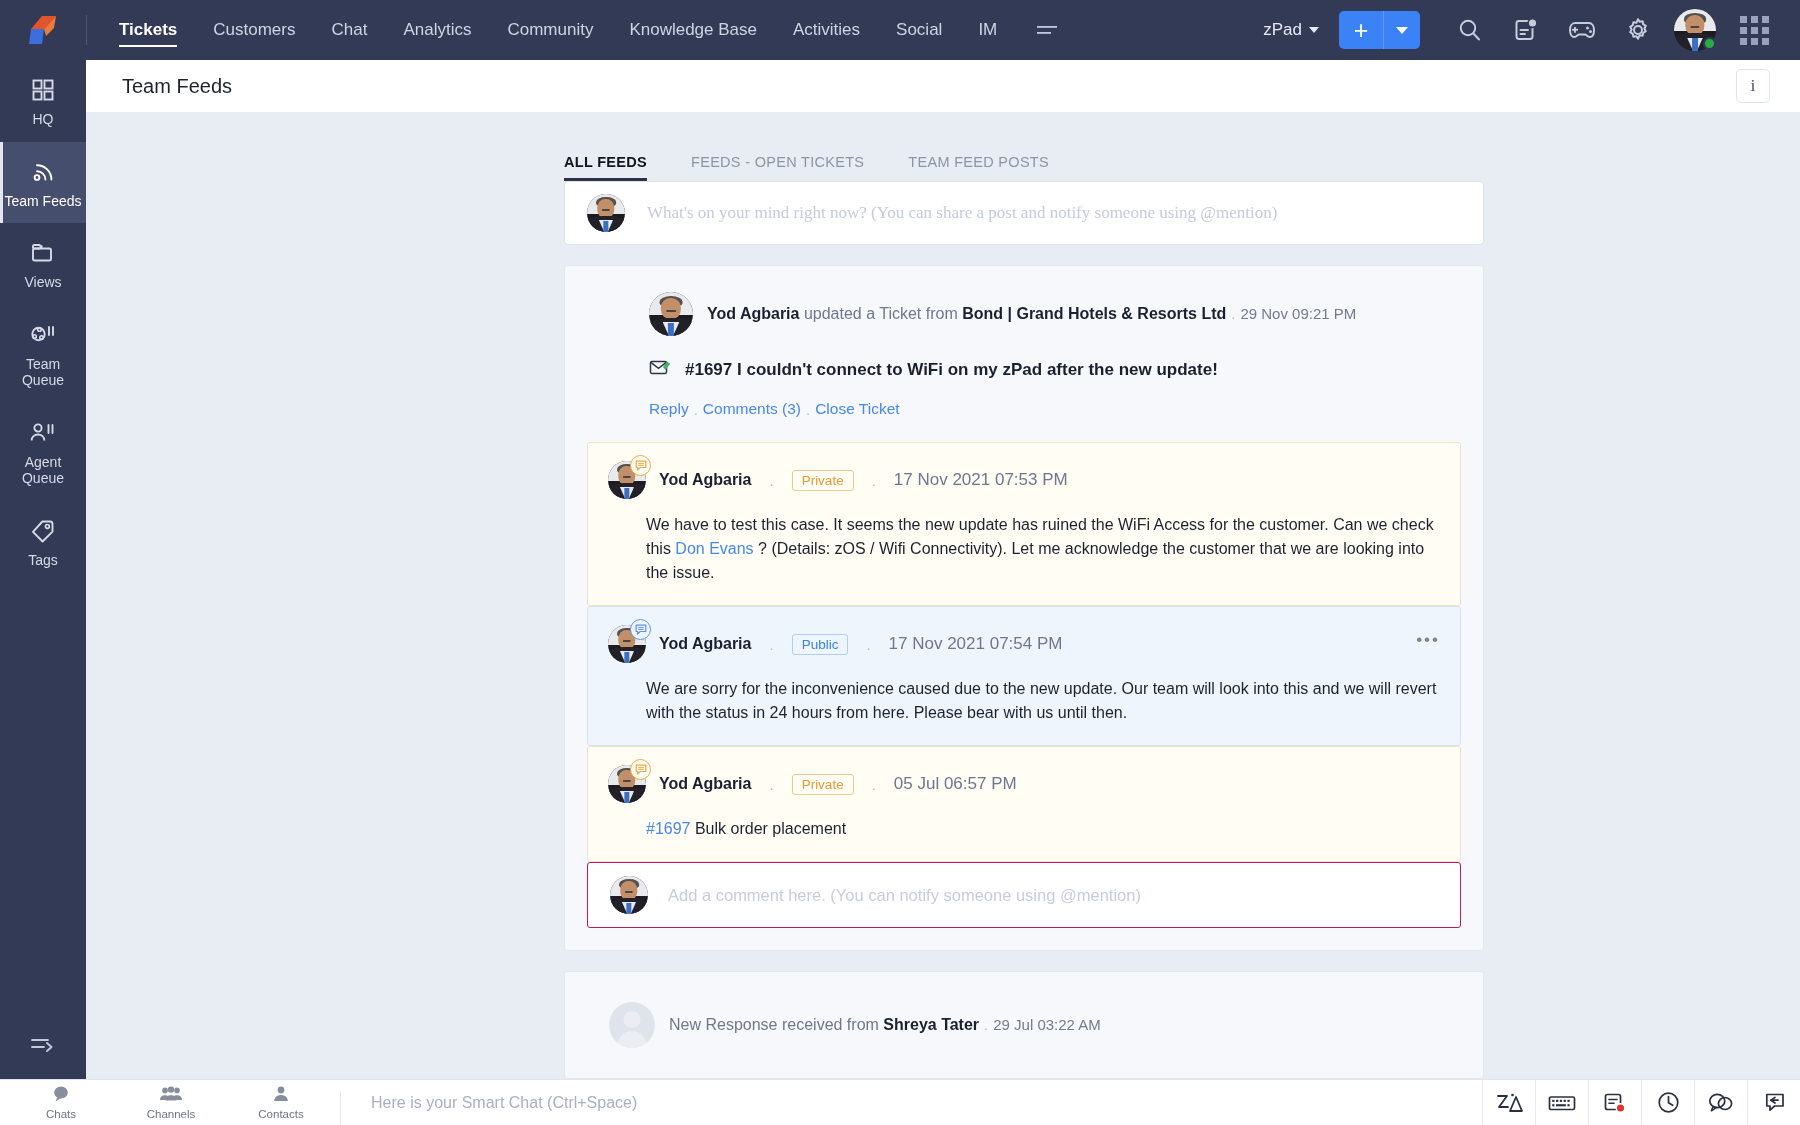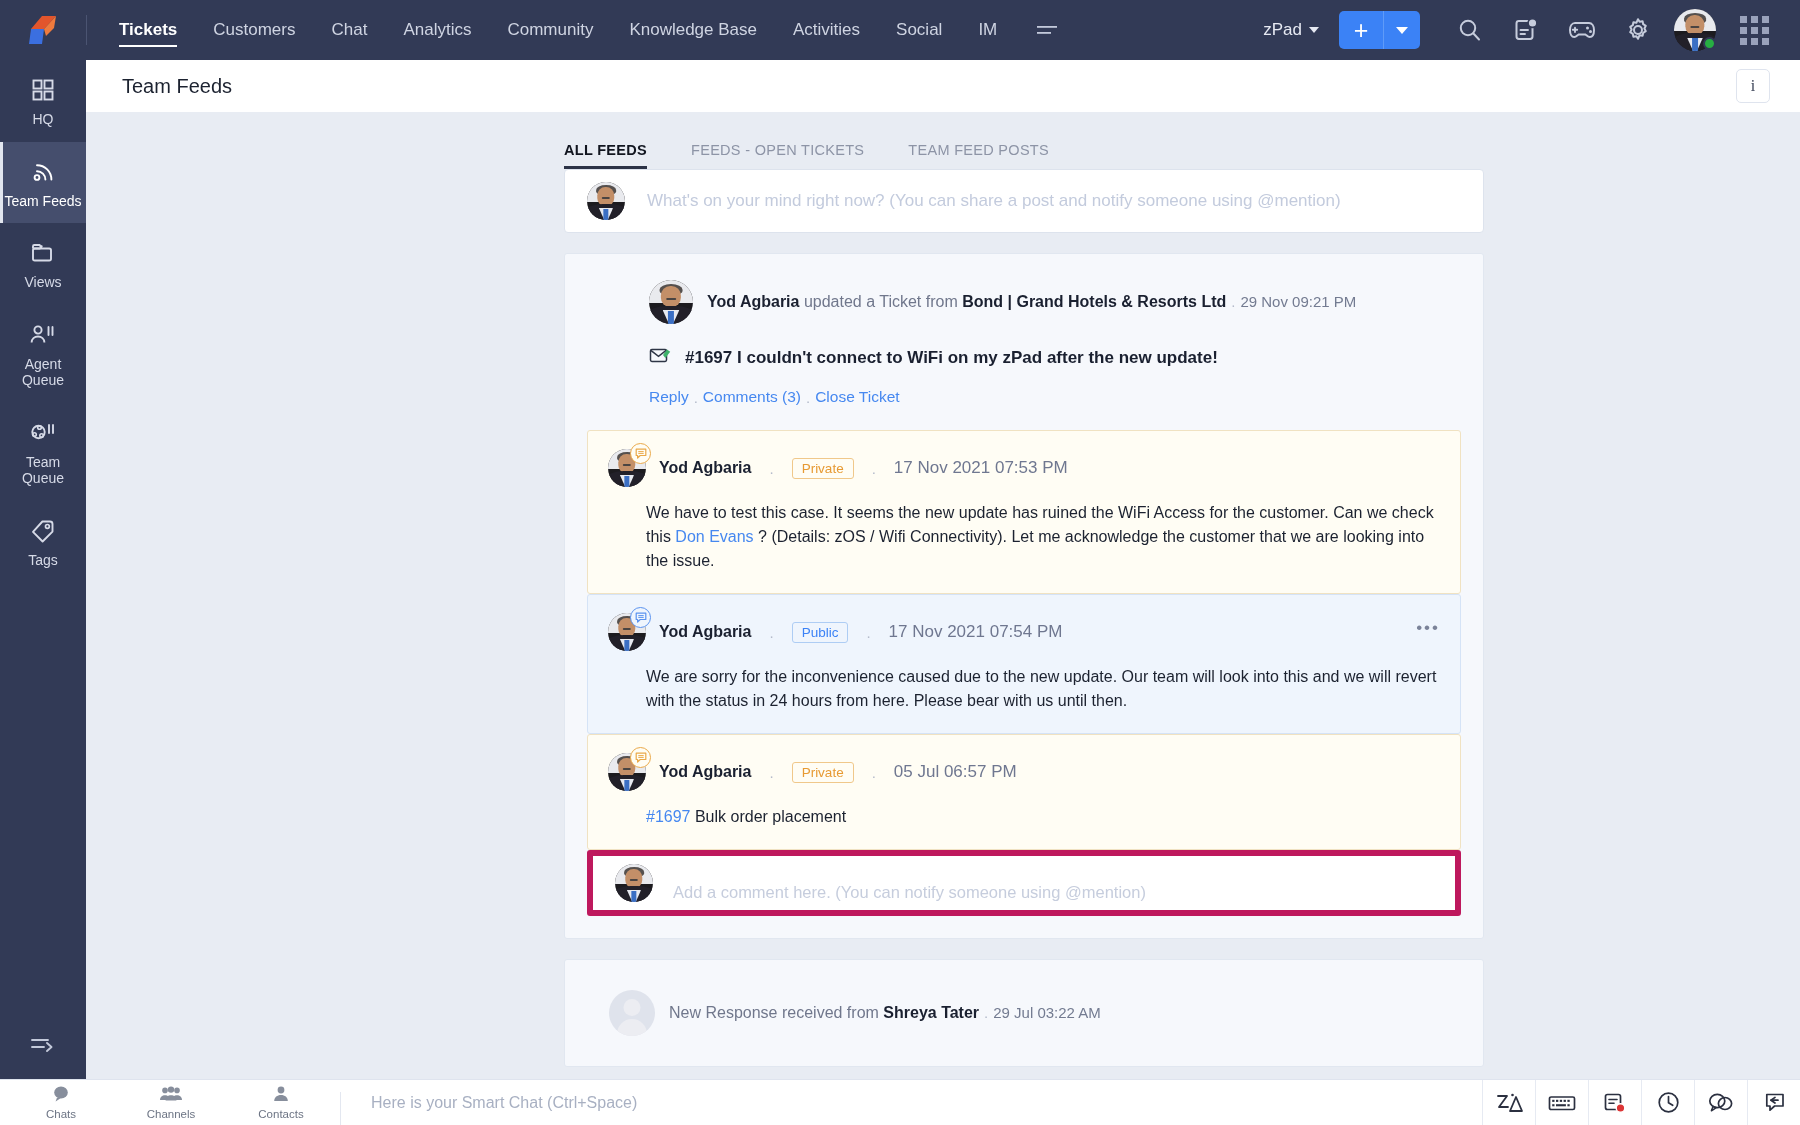--- a/index.html
+++ b/index.html
@@ -94,38 +94,38 @@
   }
   .page-title { font-size: 20px; color: #1c2230; }
   .info-btn {
     margin-left: auto; width: 34px; height: 34px; border: 1px solid #dfe4ee; border-radius: 5px;
     background: #fff; display: flex; align-items: center; justify-content: center; cursor: pointer;
     color: #3a4256; font-size: 16px; font-family: "Liberation Serif", serif;
   }
 
   .content-scroll { flex: 1 1 auto; overflow: hidden; position: relative; }
 
-  .tabs { display: flex; gap: 0; padding: 22px 0 0 478px; }
+  .tabs { display: flex; gap: 0; padding: 22px 0 0 478px; margin-top: 12px; }
   .tab {
     font-size: 14.5px; letter-spacing: .3px; color: #8d94a6; padding: 8px 0 11px;
     margin-right: 44px; cursor: pointer; position: relative; white-space: nowrap;
   }
   .tab.active { color: #11151f; font-weight: bold; }
   .tab.active::after {
     content: ""; position: absolute; left: 0; right: 0; bottom: 0; height: 3px; background: #2b3246;
   }
 
   .feed { width: 920px; margin-left: 478px; }
 
   .composer {
     background: #fff; border: 1px solid #dde3ed; border-radius: 4px;
     height: 64px; display: flex; align-items: center; padding: 0 22px; gap: 22px;
     margin-bottom: 20px;
   }
-  .composer-ph { color: #c3cbdd; font-size: 17px; }
+  .composer-ph { color: #c3cbdd; font-size: 17px; font-family: Liberation Serif, serif; }
 
   .post-card { background: #f6f8fc; border: 1px solid #e1e7f0; border-radius: 3px; }
   .post-head-block { padding: 26px 44px 0 44px; margin-left: 40px; }
   .post-head { display: flex; align-items: center; gap: 14px; }
   .post-meta { font-size: 16px; color: #70778c; }
   .post-meta b { color: #1a2030; font-weight: bold; }
   .dot-sep { color: #b4bbcb; padding: 0 5px; font-size: 15px; }
   .post-time { color: #737b91; font-size: 15px; }
   .post-subject {
     display: flex; align-items: center; gap: 14px; margin: 22px 0 0 0;
@@ -153,22 +153,22 @@
   .c-body { margin-top: 14px; font-size: 16px; color: #1c2230; line-height: 1.5; padding-left: 38px; }
   .c-body a { color: #4688f0; text-decoration: none; }
   .c-body p + p { margin-top: 17px; }
   .c-more {
     position: absolute; right: 20px; top: 24px; color: #7b8399; letter-spacing: 2px;
     font-size: 17px; cursor: pointer; line-height: 1;
   }
   .tkt-link { color: #3b5ed0; text-decoration: underline; font-weight: normal; }
 
   .comment-box {
-    margin: 0 22px 22px; border: 6px solid #be185d; background: #fff; border-radius: 3px;
-    height: 66px; display: flex; align-items: flex-end; padding: 8px 22px; gap: 20px;
+    margin: 0 22px 22px; border: 1px solid #be185d; background: #fff; border-radius: 3px;
+    height: 66px; display: flex; align-items: center; padding: 8px 22px; gap: 20px;
   }
   .comment-ph { color: #c6cddd; font-size: 16.5px; }
 
   .post-card-2 { background: #f6f8fc; border: 1px solid #e1e7f0; border-radius: 3px; margin-top: 20px; padding: 30px 44px 30px 44px; }
   .gray-avatar {
     width: 46px; height: 46px; border-radius: 50%; background: #dfe3ec; position: relative; overflow: hidden; flex: 0 0 46px;
   }
   .gray-avatar::before { content:""; position:absolute; left:50%; top:9px; width:17px; height:17px; border-radius:50%; background:#ecedf2; transform:translateX(-50%); }
   .gray-avatar::after { content:""; position:absolute; left:50%; top:29px; width:30px; height:24px; border-radius:15px 15px 0 0; background:#ecedf2; transform:translateX(-50%); }
 
@@ -368,41 +368,41 @@
             <rect x="3" y="7.5" width="18" height="12" rx="1.8" fill="none" stroke="#d6dae7" stroke-width="1.9"></rect>
             <path d="M3 7.5V5.3A1.3 1.3 0 0 1 4.3 4h5.4l2 3.5" fill="none" stroke="#d6dae7" stroke-width="1.9" stroke-linejoin="round"></path>
           </svg>
         </div>
         <div class="side-label">Views</div>
       </div>
 
       <div class="side-item">
         <div class="side-icon">
           <svg width="28" height="24" viewBox="0 0 28 24">
-            <circle cx="9" cy="7" r="3.6" fill="none" stroke="#d6dae7" stroke-width="1.9"></circle>
-            <path d="M2.6 19.5c0-3.6 2.9-6 6.4-6s6.4 2.4 6.4 6" fill="none" stroke="#d6dae7" stroke-width="1.9"></path>
-            <line x1="19.5" y1="4" x2="19.5" y2="12" stroke="#d6dae7" stroke-width="1.9" stroke-linecap="round"></line>
-            <line x1="23.5" y1="4" x2="23.5" y2="12" stroke="#d6dae7" stroke-width="1.9" stroke-linecap="round"></line>
-          </svg>
-        </div>
-        <div class="side-label">Agent Queue</div>
-      </div>
-
-      <div class="side-item">
-        <div class="side-icon">
-          <svg width="28" height="24" viewBox="0 0 28 24">
             <circle cx="9.5" cy="11" r="6.2" fill="none" stroke="#d6dae7" stroke-width="1.9"></circle>
             <circle cx="5.5" cy="13.5" r="1.8" fill="none" stroke="#d6dae7" stroke-width="1.6"></circle>
             <circle cx="12.6" cy="14.6" r="1.8" fill="none" stroke="#d6dae7" stroke-width="1.6"></circle>
             <circle cx="10.5" cy="6.5" r="1.8" fill="none" stroke="#d6dae7" stroke-width="1.6"></circle>
             <line x1="20" y1="4" x2="20" y2="12" stroke="#d6dae7" stroke-width="1.9" stroke-linecap="round"></line>
             <line x1="24" y1="4" x2="24" y2="12" stroke="#d6dae7" stroke-width="1.9" stroke-linecap="round"></line>
           </svg>
         </div>
         <div class="side-label">Team Queue</div>
+      </div>
+
+      <div class="side-item">
+        <div class="side-icon">
+          <svg width="28" height="24" viewBox="0 0 28 24">
+            <circle cx="9" cy="7" r="3.6" fill="none" stroke="#d6dae7" stroke-width="1.9"></circle>
+            <path d="M2.6 19.5c0-3.6 2.9-6 6.4-6s6.4 2.4 6.4 6" fill="none" stroke="#d6dae7" stroke-width="1.9"></path>
+            <line x1="19.5" y1="4" x2="19.5" y2="12" stroke="#d6dae7" stroke-width="1.9" stroke-linecap="round"></line>
+            <line x1="23.5" y1="4" x2="23.5" y2="12" stroke="#d6dae7" stroke-width="1.9" stroke-linecap="round"></line>
+          </svg>
+        </div>
+        <div class="side-label">Agent Queue</div>
       </div>
 
       <div class="side-item">
         <div class="side-icon">
           <svg width="26" height="26" viewBox="0 0 26 26">
             <path d="M12.4 3.5H20a2.5 2.5 0 0 1 2.5 2.5v7.6L12.6 23.5 3 13.9z" fill="none" stroke="#d6dae7" stroke-width="1.9" stroke-linejoin="round"></path>
             <circle cx="17.4" cy="8.4" r="1.9" fill="none" stroke="#d6dae7" stroke-width="1.7"></circle>
           </svg>
         </div>
         <div class="side-label">Tags</div>

